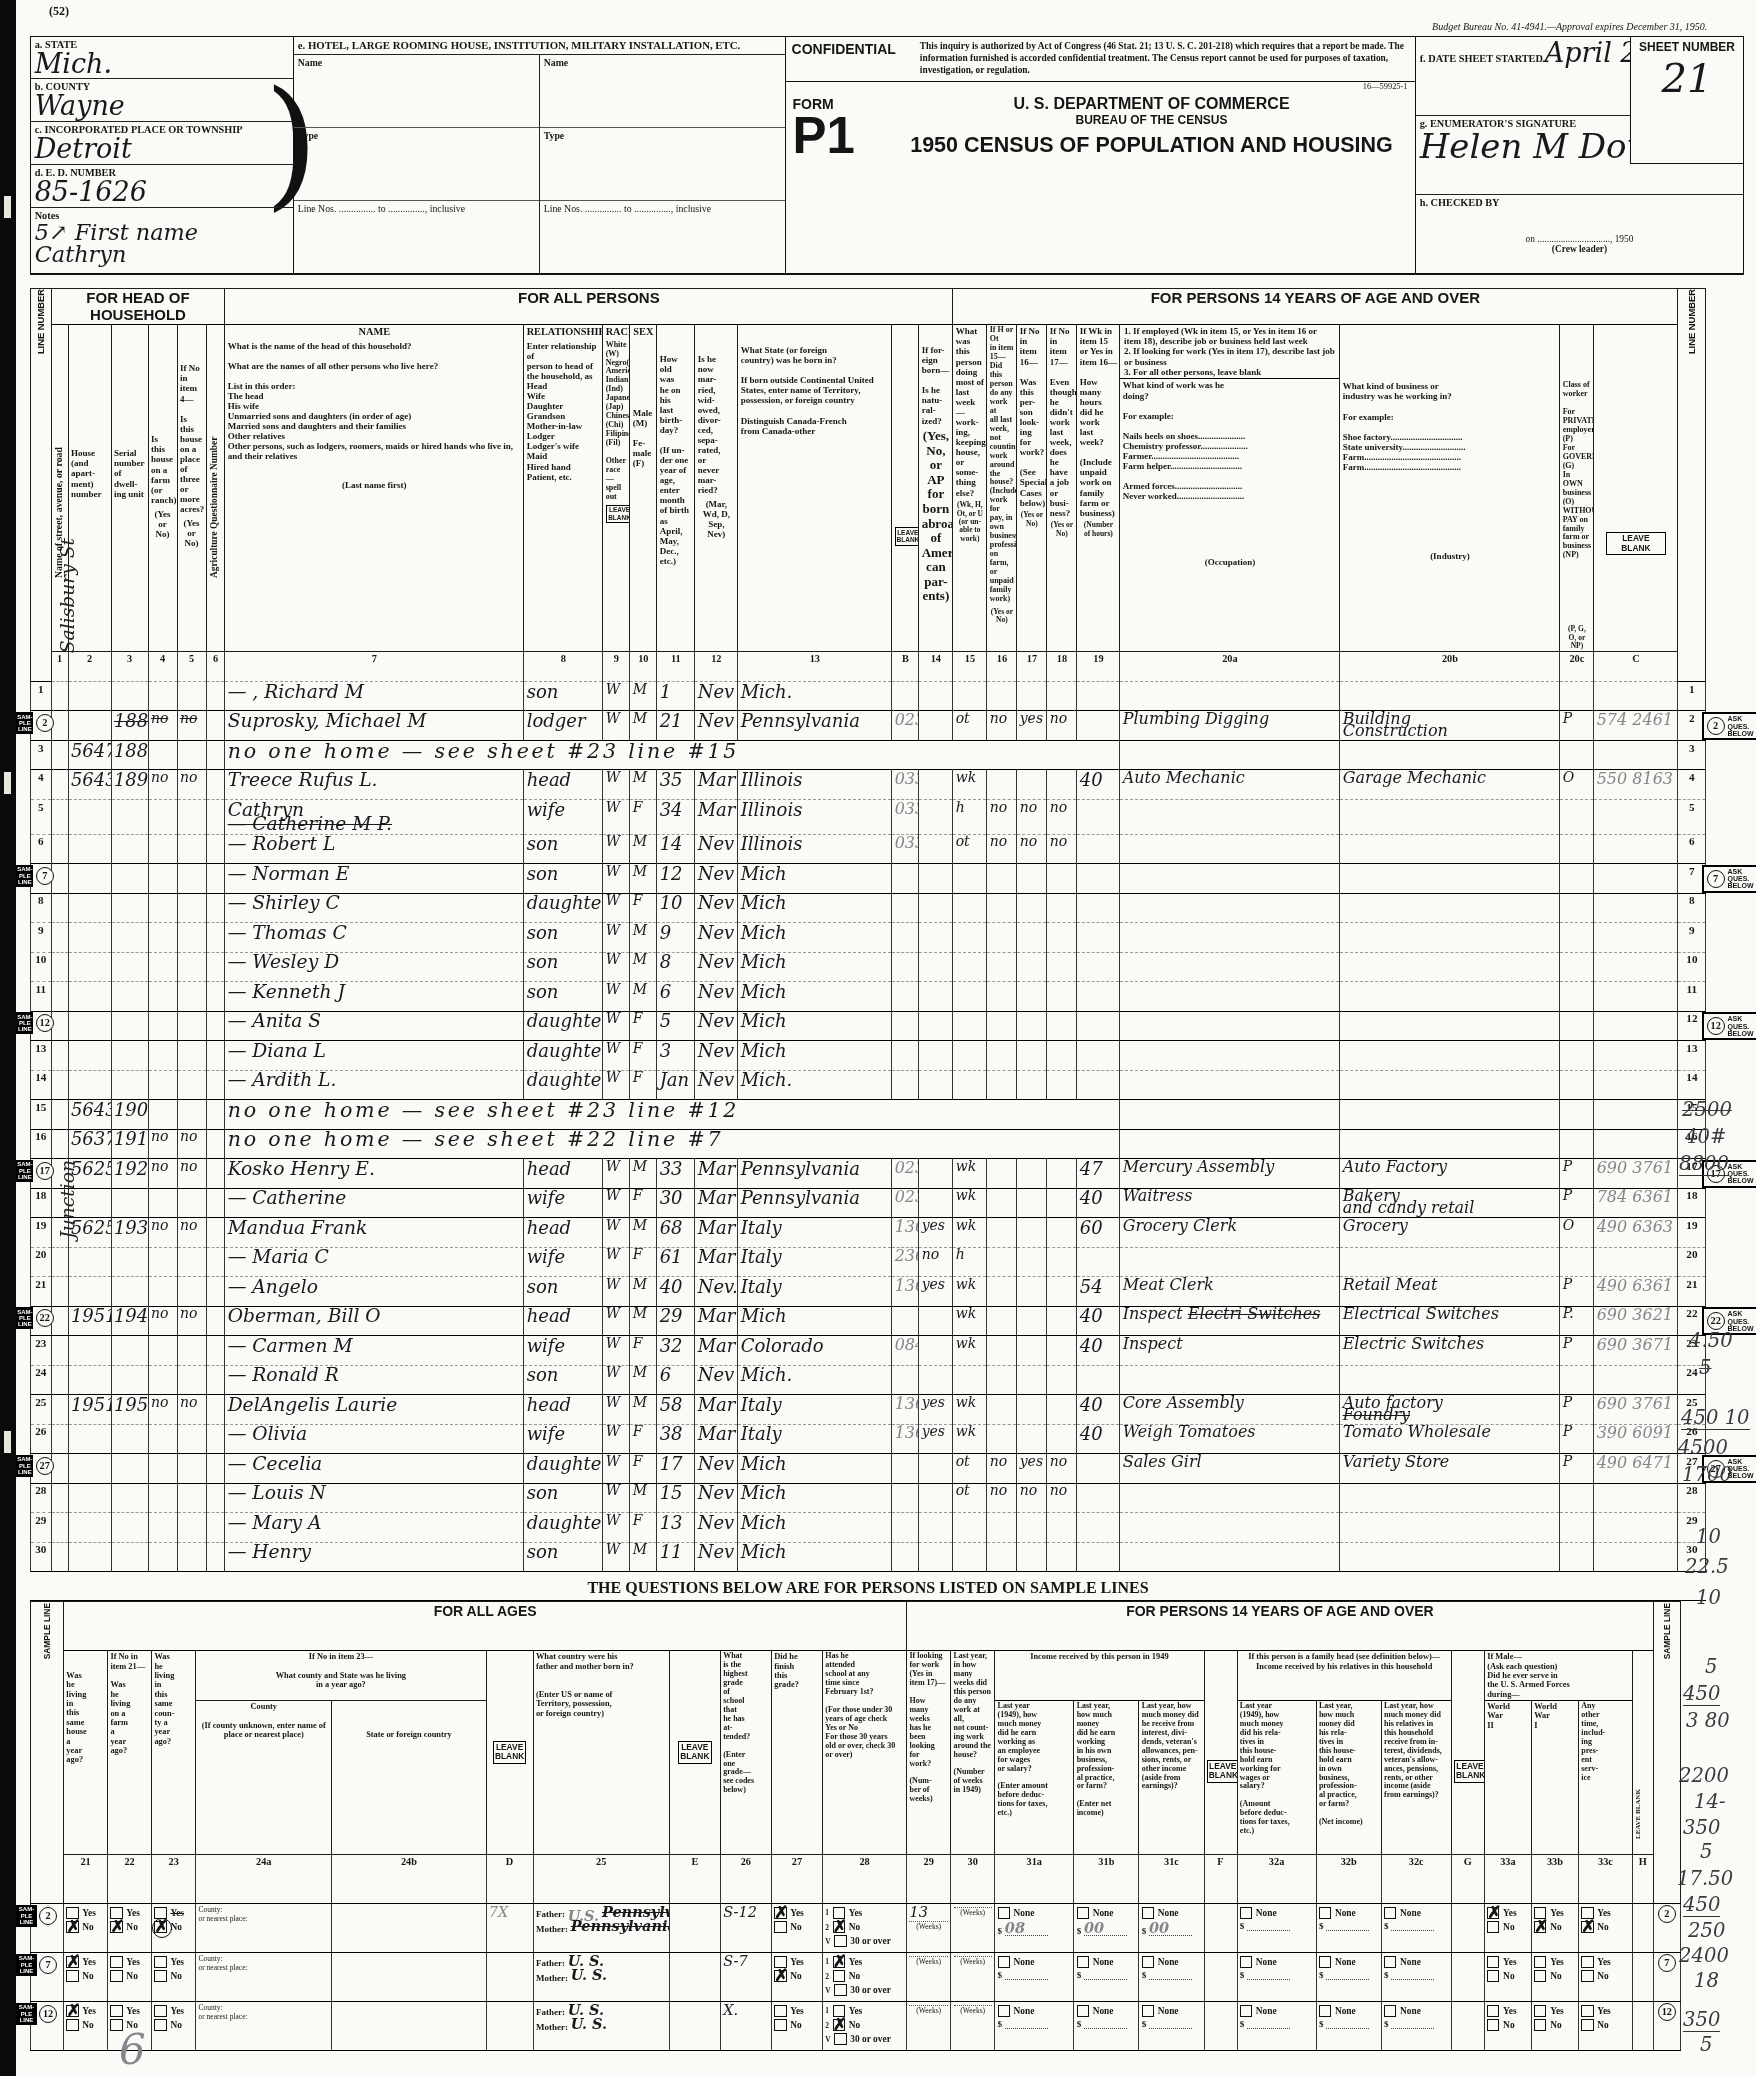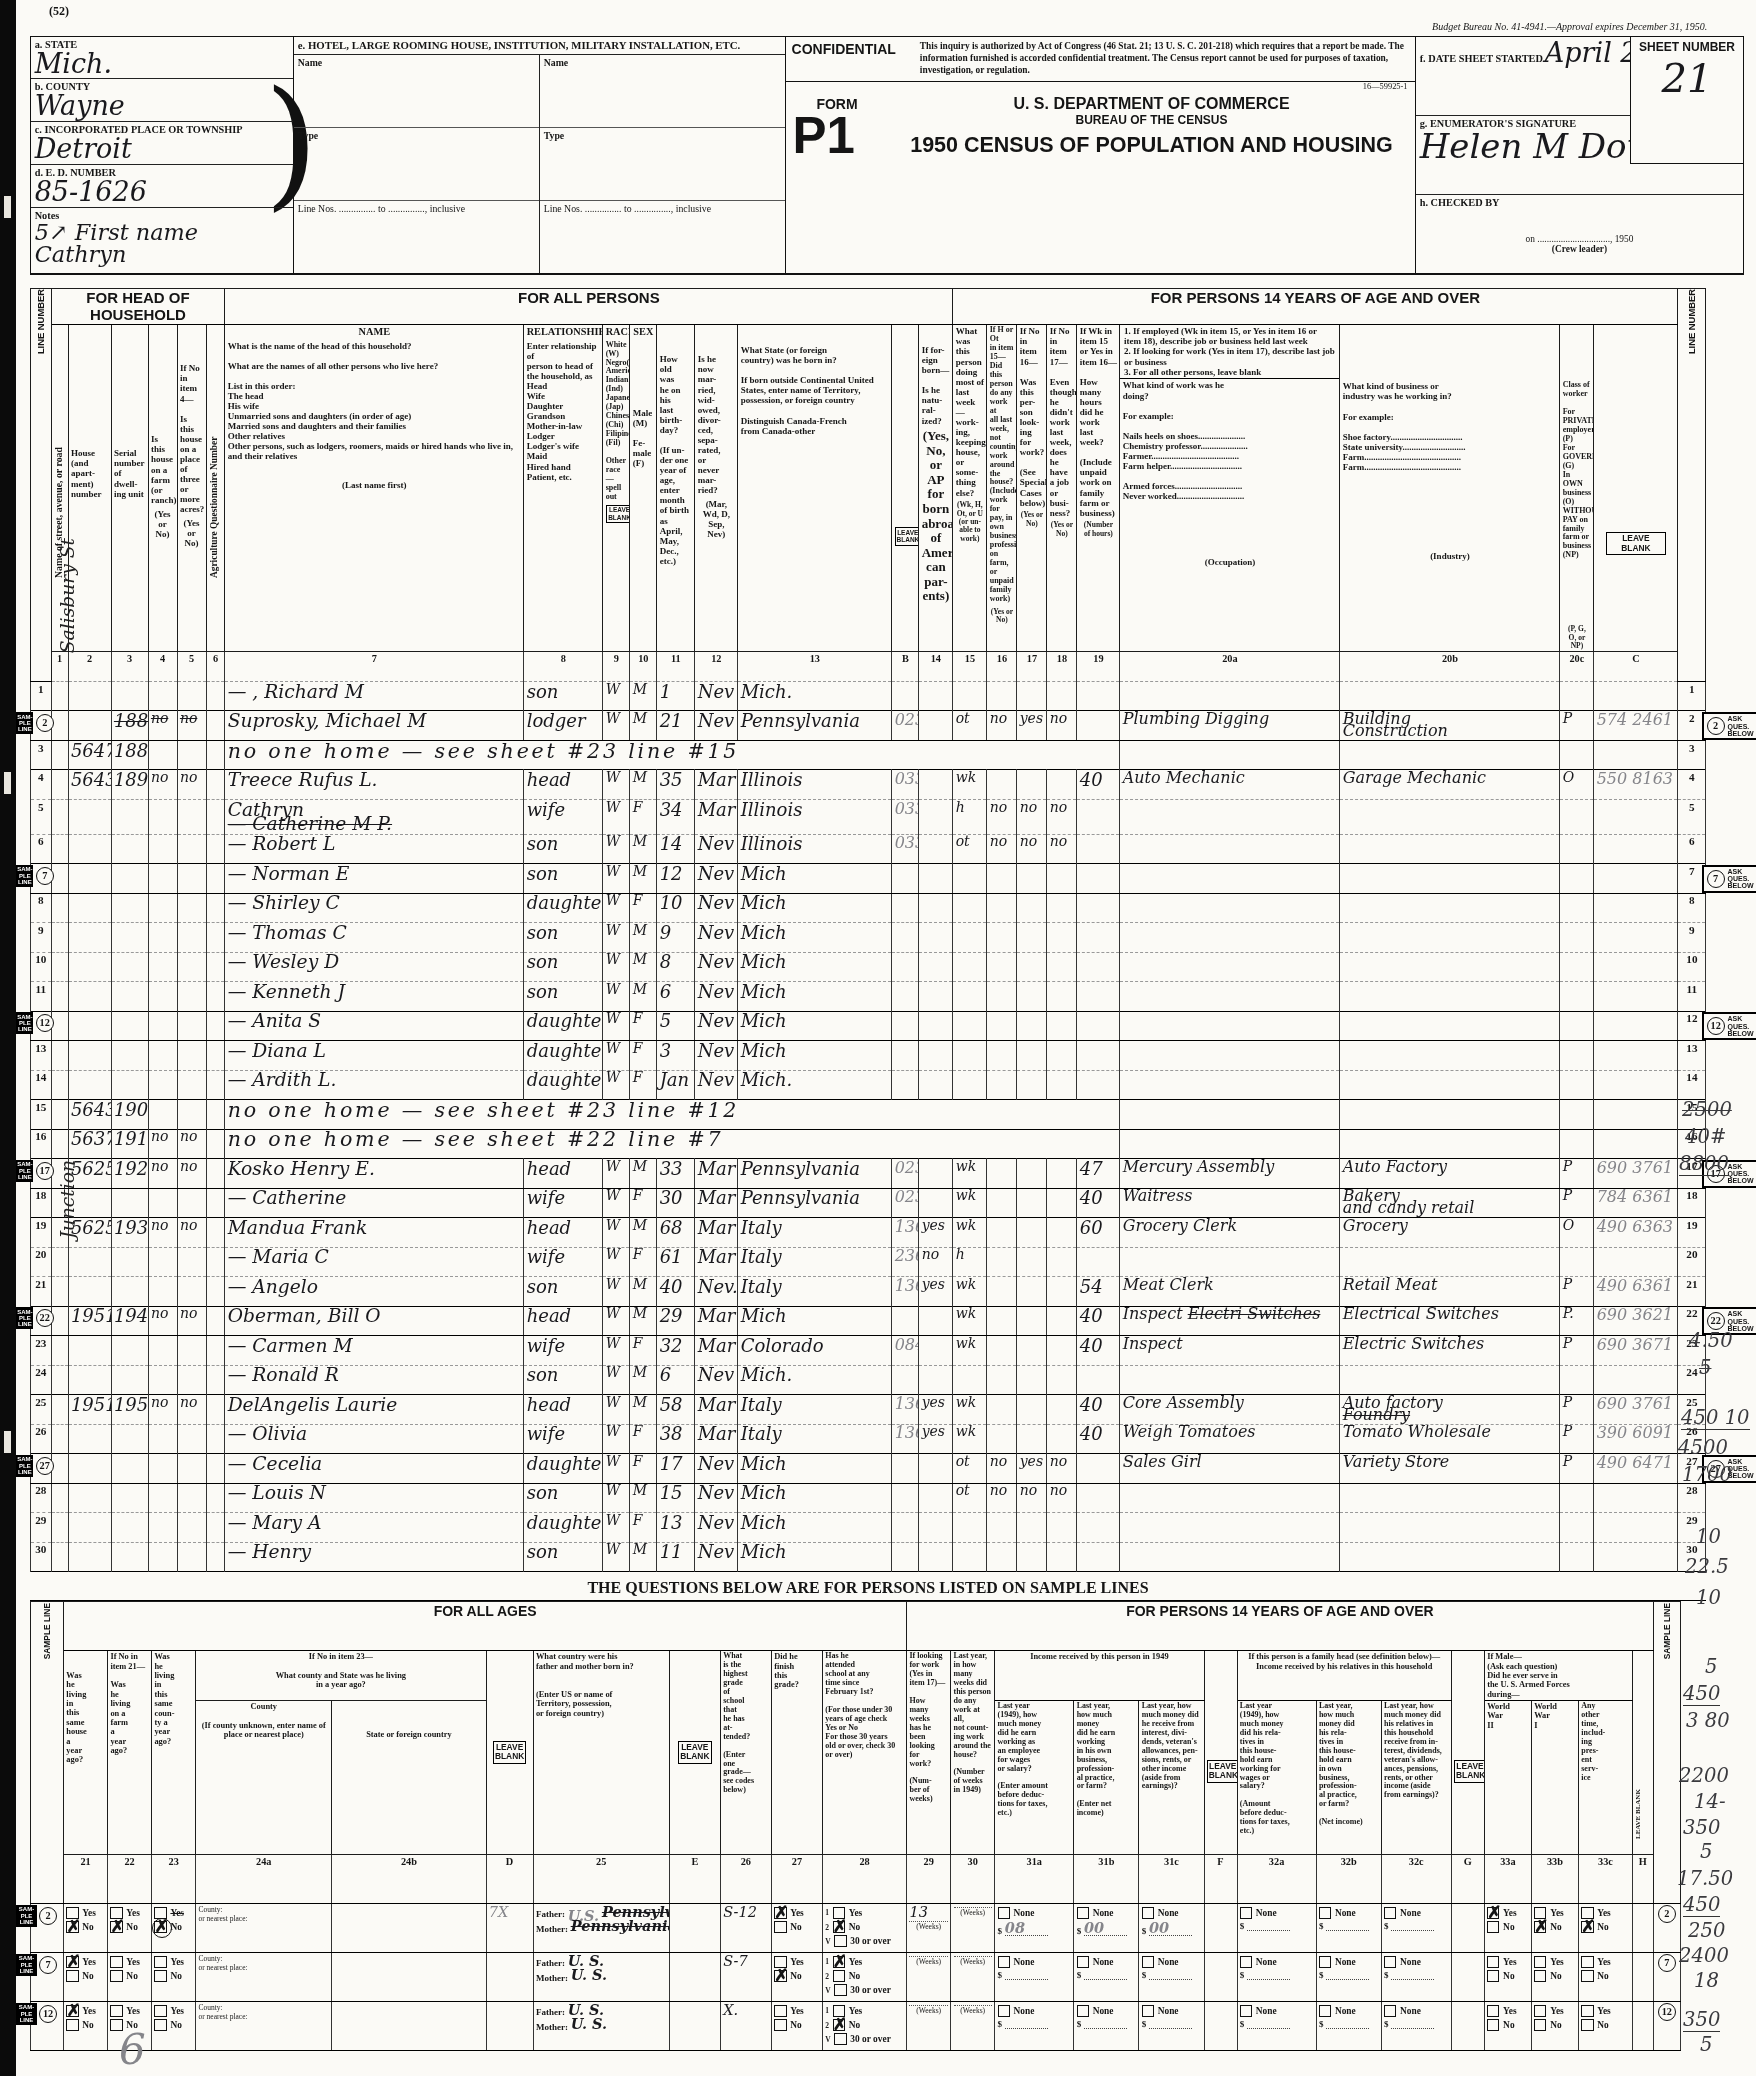--- a/index.html
+++ b/index.html
@@ -30,21 +30,21 @@
   .hpanel{flex:1;display:flex;flex-direction:column;border-right:0.9px solid #222;}
   .hpanel:last-child{border-right:none;}
   .hrow{flex:1;border-bottom:0.9px solid #555;padding:1.9px 3.7px;font-weight:bold;font-size:9.8px;}
   .hrow:last-child{border-bottom:none;font-weight:normal;}
   .hdr-mid{flex:1;display:flex;flex-direction:column;border-right:1.4px solid #111;}
   .conf{display:flex;gap:24px;border-bottom:1.4px solid #111;padding:4.7px 5.6px;}
   .conf b{font-size:14px;white-space:nowrap;font-family:"Liberation Sans",sans-serif;}
   .conf p{margin:0;font-size:9.4px;font-weight:bold;line-height:1.25;}
   .deptwrap{display:flex;flex:1;}
   .formbox{width:89px;padding:4.7px 6.5px;}
-  .formbox .f1{font-weight:bold;font-size:14px;font-family:"Liberation Sans",sans-serif;text-align:center;}
+  .formbox .f1{font-weight:bold;font-size:14px;font-family:"Liberation Sans",sans-serif;}
   .formbox .f2{font-weight:bold;font-size:51px;line-height:.95;font-family:"Liberation Sans",sans-serif;}
   .dept{flex:1;text-align:center;padding-top:3.7px;}
   .dept .d1{font-size:16px;font-weight:bold;font-family:Liberation Sans, sans-serif;}
   .dept .d2{font-size:12px;font-weight:bold;font-family:"Liberation Sans",sans-serif;}
   .dept .d3{font-size:21.5px;font-weight:bold;margin-top:5.6px;font-family:"Liberation Sans",sans-serif;}
   .smallno{font-size:8.4px;text-align:right;padding-right:7.5px;}
   .hdr-right{width:327px;display:flex;flex-direction:column;position:relative;}
   .budget{position:absolute;top:-16px;right:1.9px;font-size:10px;width:309px;text-align:left;font-style:italic;}
   .rrow{border-bottom:0.9px solid #222;padding:1.9px 3.7px;position:relative;flex:1;}
   .sheetbox{position:absolute;right:0;top:0;width:112px;height:122px;border-left:1.9px solid #111;border-bottom:1.9px solid #111;text-align:center;padding-top:4.7px;background:#fbfaf6;}

